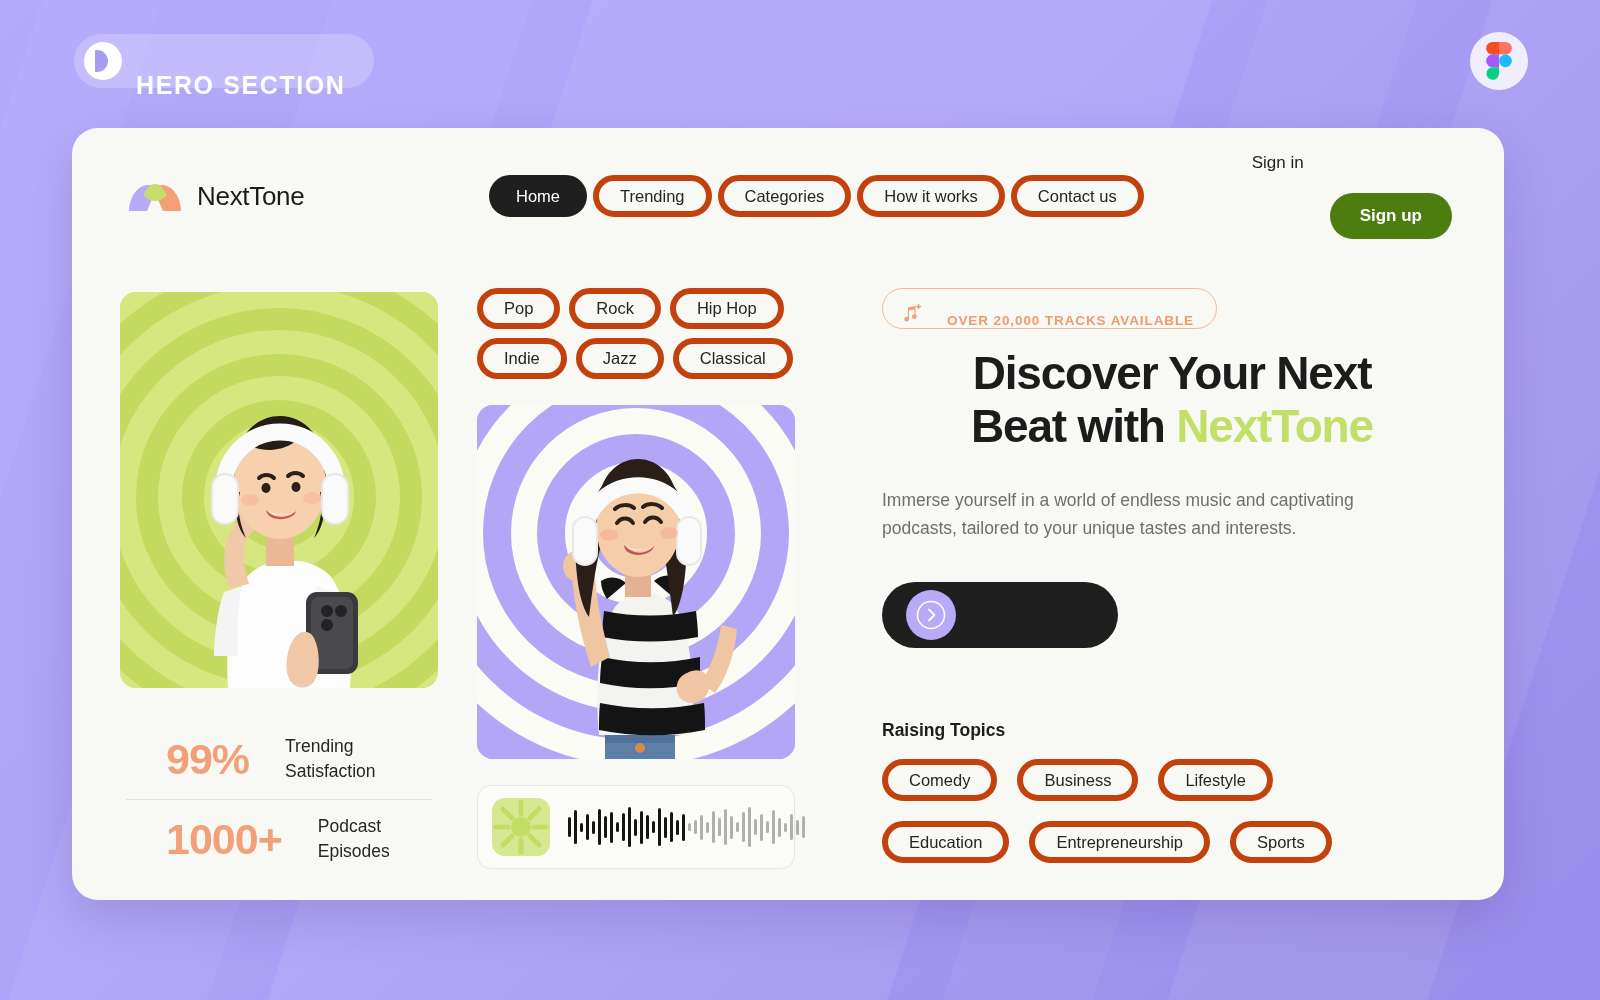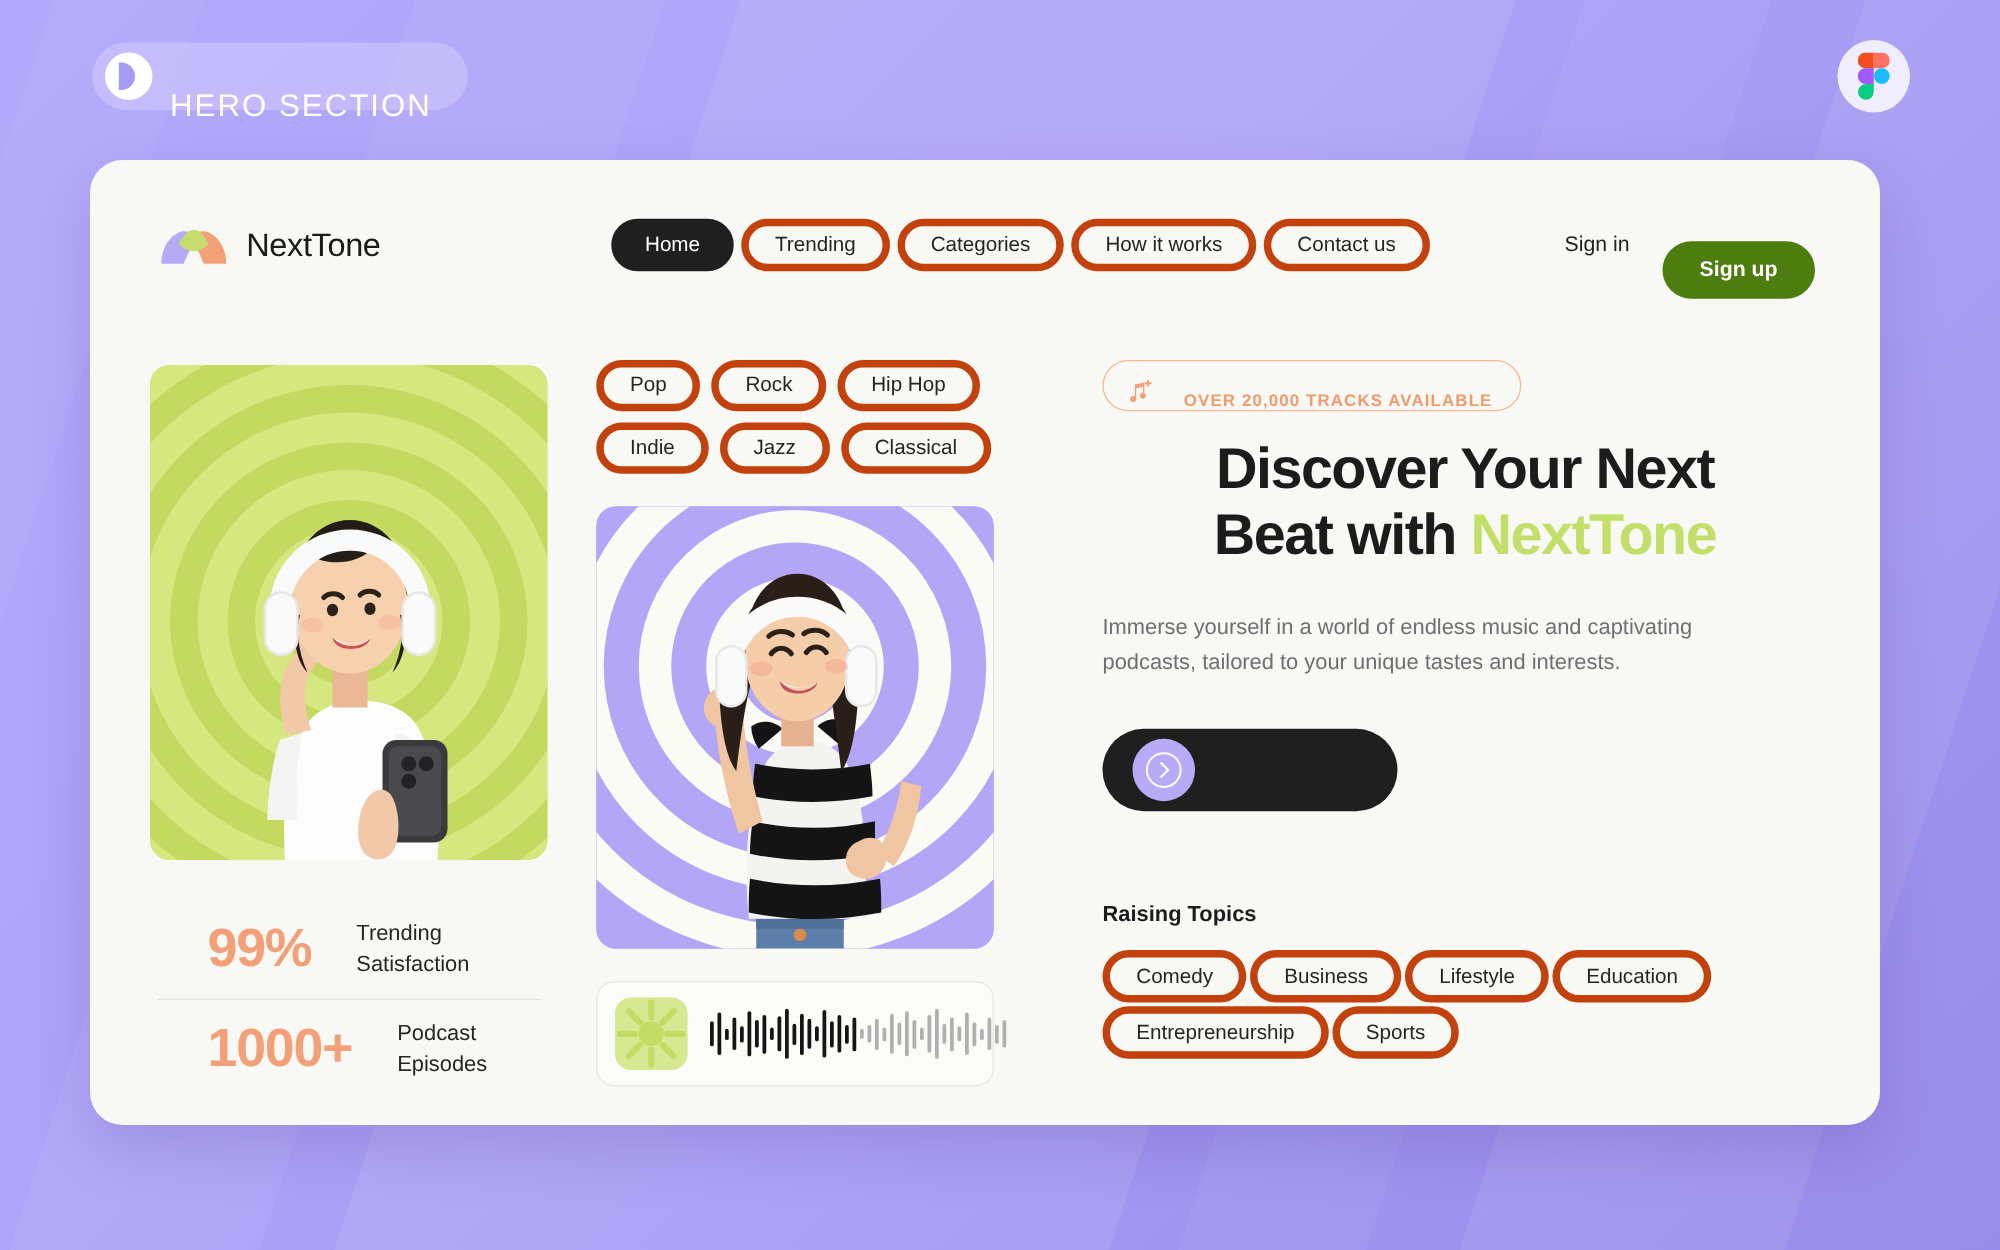--- a/index.html
+++ b/index.html
@@ -42,21 +42,21 @@
     content:""; position:absolute; left: 13px; top: 8px;
     width: 11px; height: 22px;
     border-radius: 0 11px 11px 0;
     background: #a79cf3;
   }
   .hero-badge .mark::after {
     content:""; position:absolute; left: 11px; top: 8px;
     width: 3px; height: 22px; background: #a79cf3;
   }
   .hero-badge-text {
-    color: #ffffff; font-size: 25px; font-weight: normal;
+    color: #ffffff; font-size: 25px; font-weight: bold;
     letter-spacing: 1.6px;
     margin-top: 48px;
   }
   .figma-chip {
     position: absolute; right: 72px; top: 32px;
     width: 58px; height: 58px; border-radius: 50%;
     background: #f0eefc;
     display: flex; align-items: center; justify-content: center;
   }
 
@@ -80,21 +80,21 @@
 
   .nav-pills { position: absolute; left: 417px; display: flex; gap: 6px; }
   .pill {
     height: 42px; display: flex; align-items: center; padding: 0 21px;
     border: 6px solid #c2410c; border-radius: 21px;
     background: #f8f9f4; color: #252525; font-size: 16.5px;
     white-space: nowrap; cursor: pointer;
   }
   .pill.active { background: #1f1f1f; color: #ffffff; border-color: #1f1f1f; font-weight: 500; }
 
-  .nav-right { position: absolute; right: 52px; display: flex; align-items: center; gap: 26px; }
+  .nav-right { position: absolute; right: 52px; display: flex; align-items: flex-start; gap: 26px; }
   .signin { font-size: 17px; color: #1f1f1f; cursor: pointer; }
   .signup {
     height: 46px; padding: 0 30px; border-radius: 23px; border: none;
     background: #4d7c0f; color: #fff; font-size: 17px; font-weight: 700;
     font-family: inherit; cursor: pointer;
     display: flex; align-items: center; margin-top: 40px;
   }
 
   
   .col-left  { position: absolute; left: 48px;  top: 164px; width: 320px; }
@@ -151,21 +151,21 @@
     background: #1f1f1f; border-radius: 33px; border: none;
     display: flex; align-items: center; justify-content: space-between;
     padding: 0 8px 0 24px; cursor: pointer; font-family: inherit;
   }
   .cta span { color: #fff; font-size: 17.5px; }
   .cta .knob {
     width: 50px; height: 50px; border-radius: 50%; background: #b9aaf7;
     display: flex; align-items: center; justify-content: center; flex: none;
   }
   .topics-title { margin-top: 72px; font-size: 17.5px; font-weight: bold; color: #1c1c1c; }
-  .topics { margin-top: 18px; display: flex; flex-wrap: wrap; gap: 3px; width: 500px; }
+  .topics { margin-top: 18px; display: flex; flex-wrap: wrap; gap: 20px; width: 500px; }
   .topics .pill { height: 42px; font-size: 16.5px; }
 </style>
 </head>
 <body>
 
 <div class="bg-bands">
   <div class="band b5"></div>
   <div class="band b1"></div>
   <div class="band b2"></div>
   <div class="band b3"></div>

